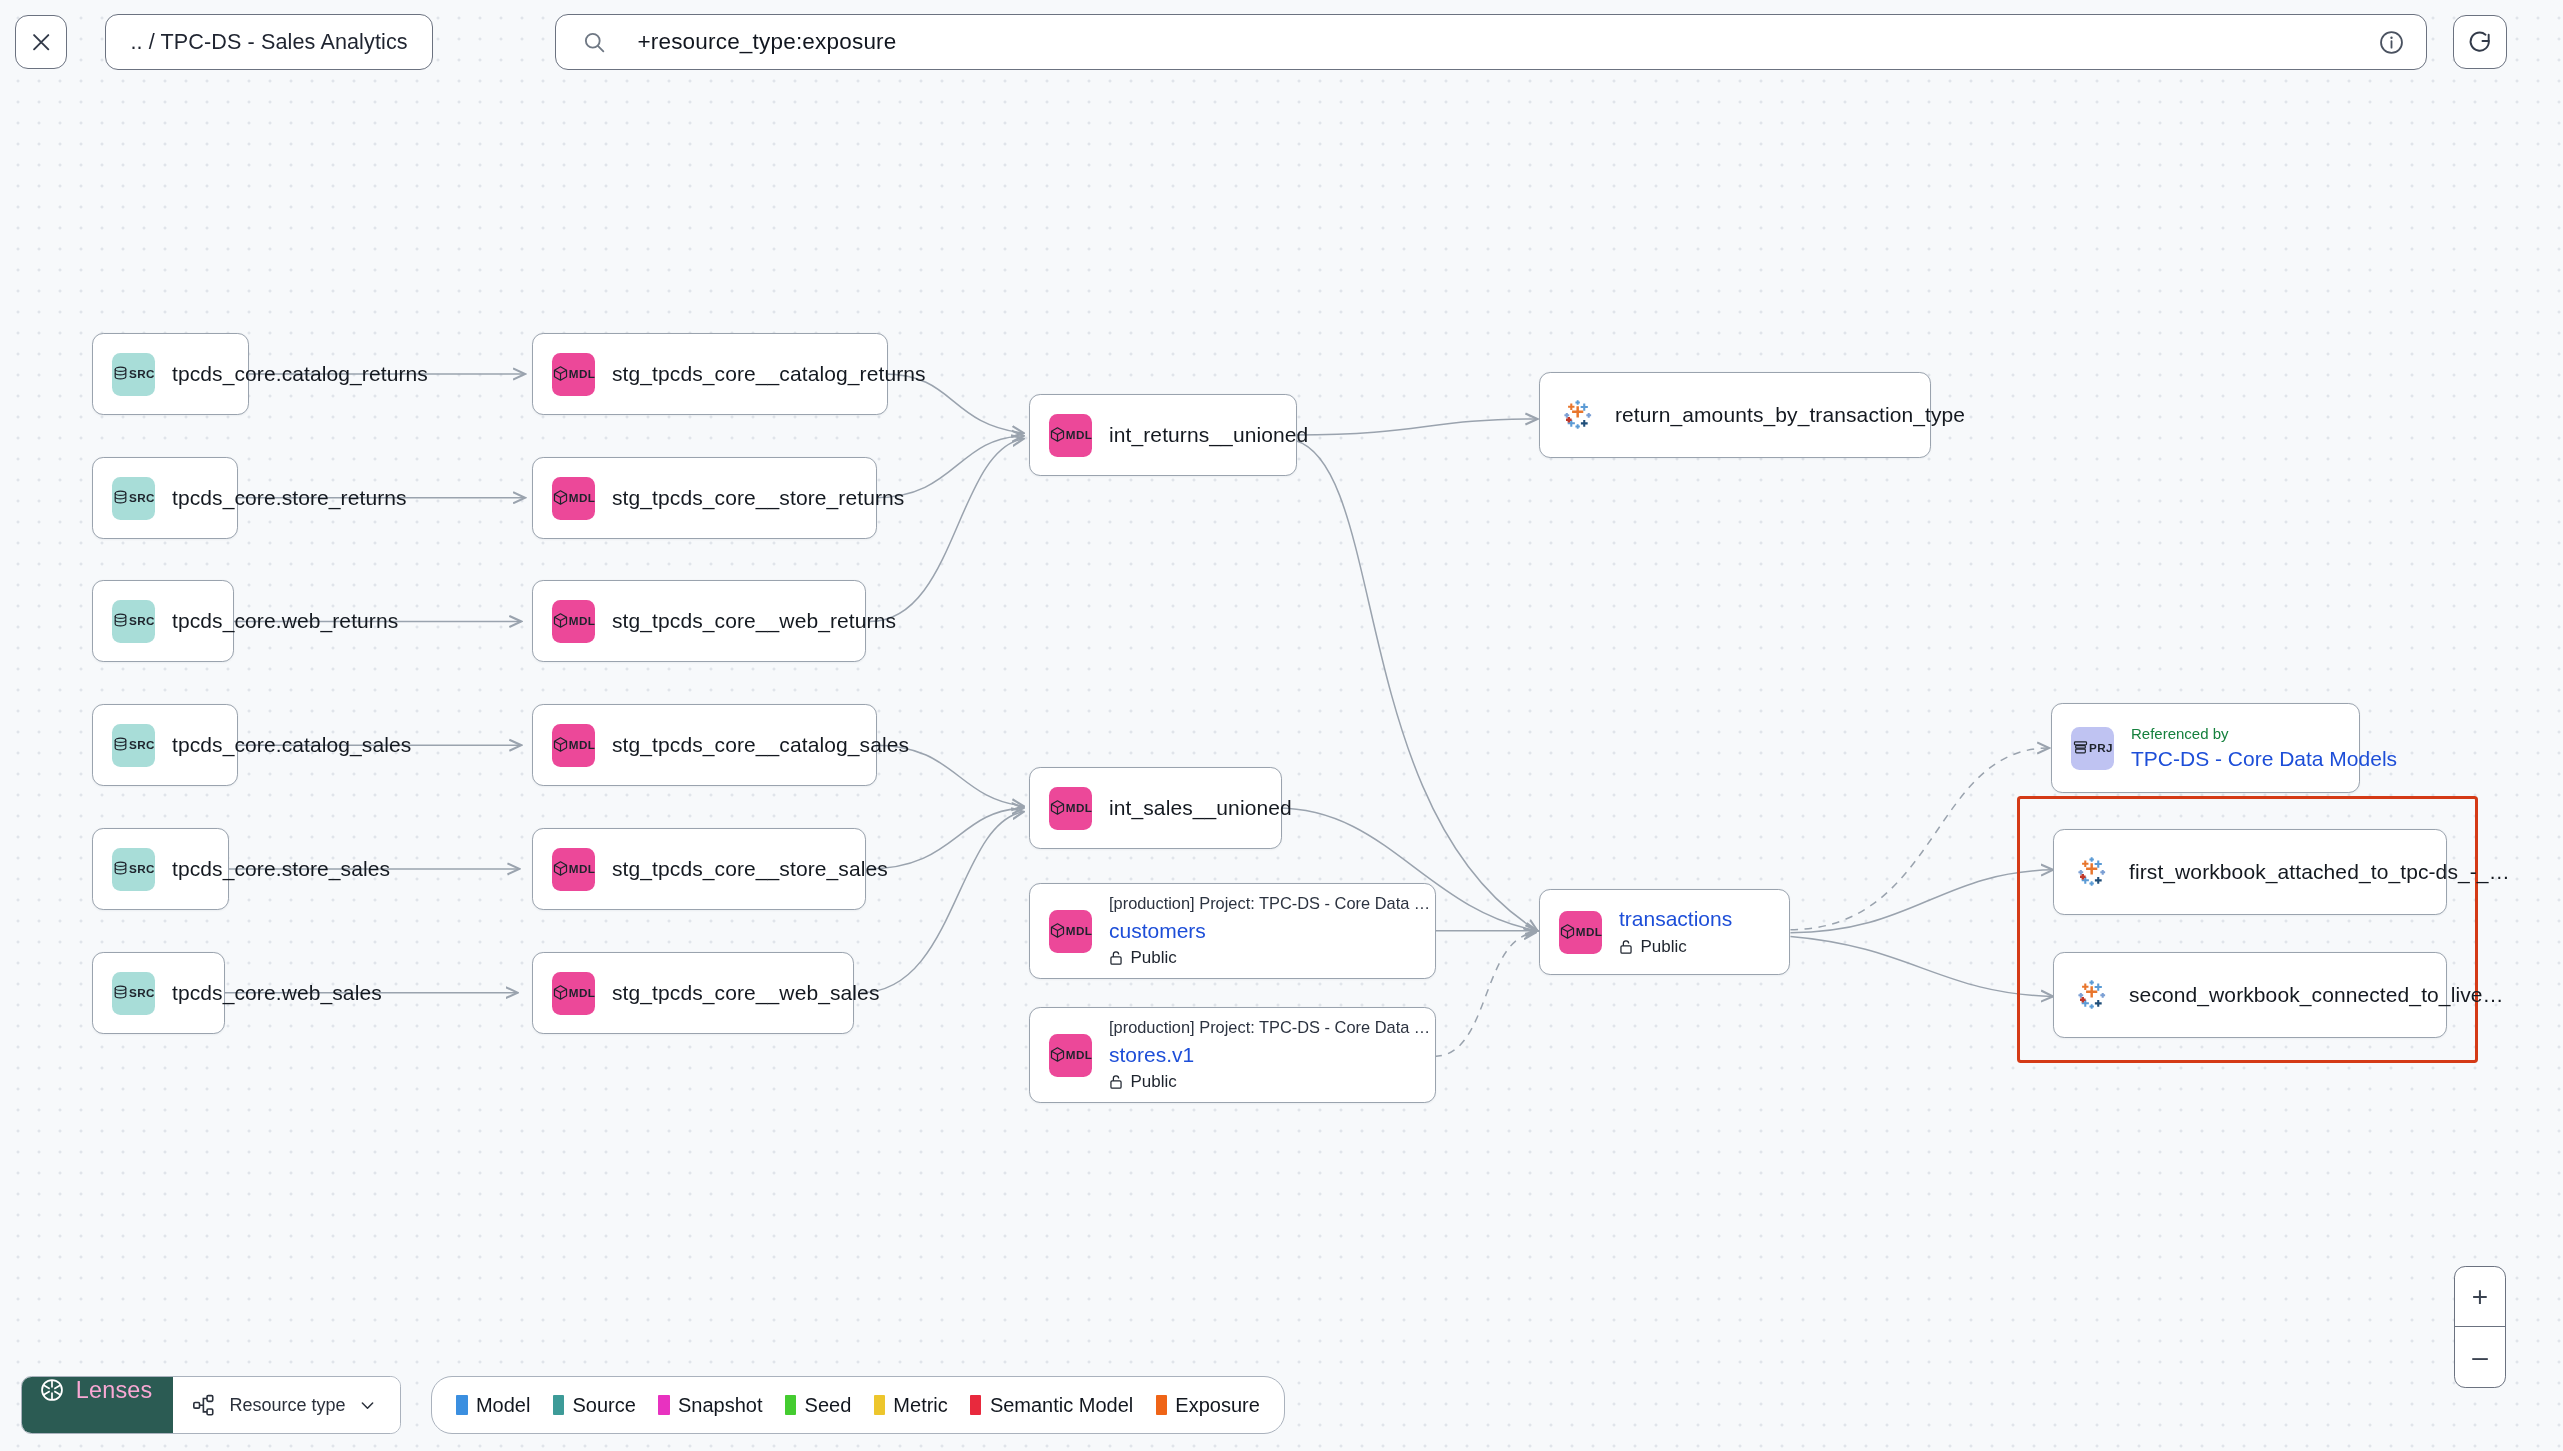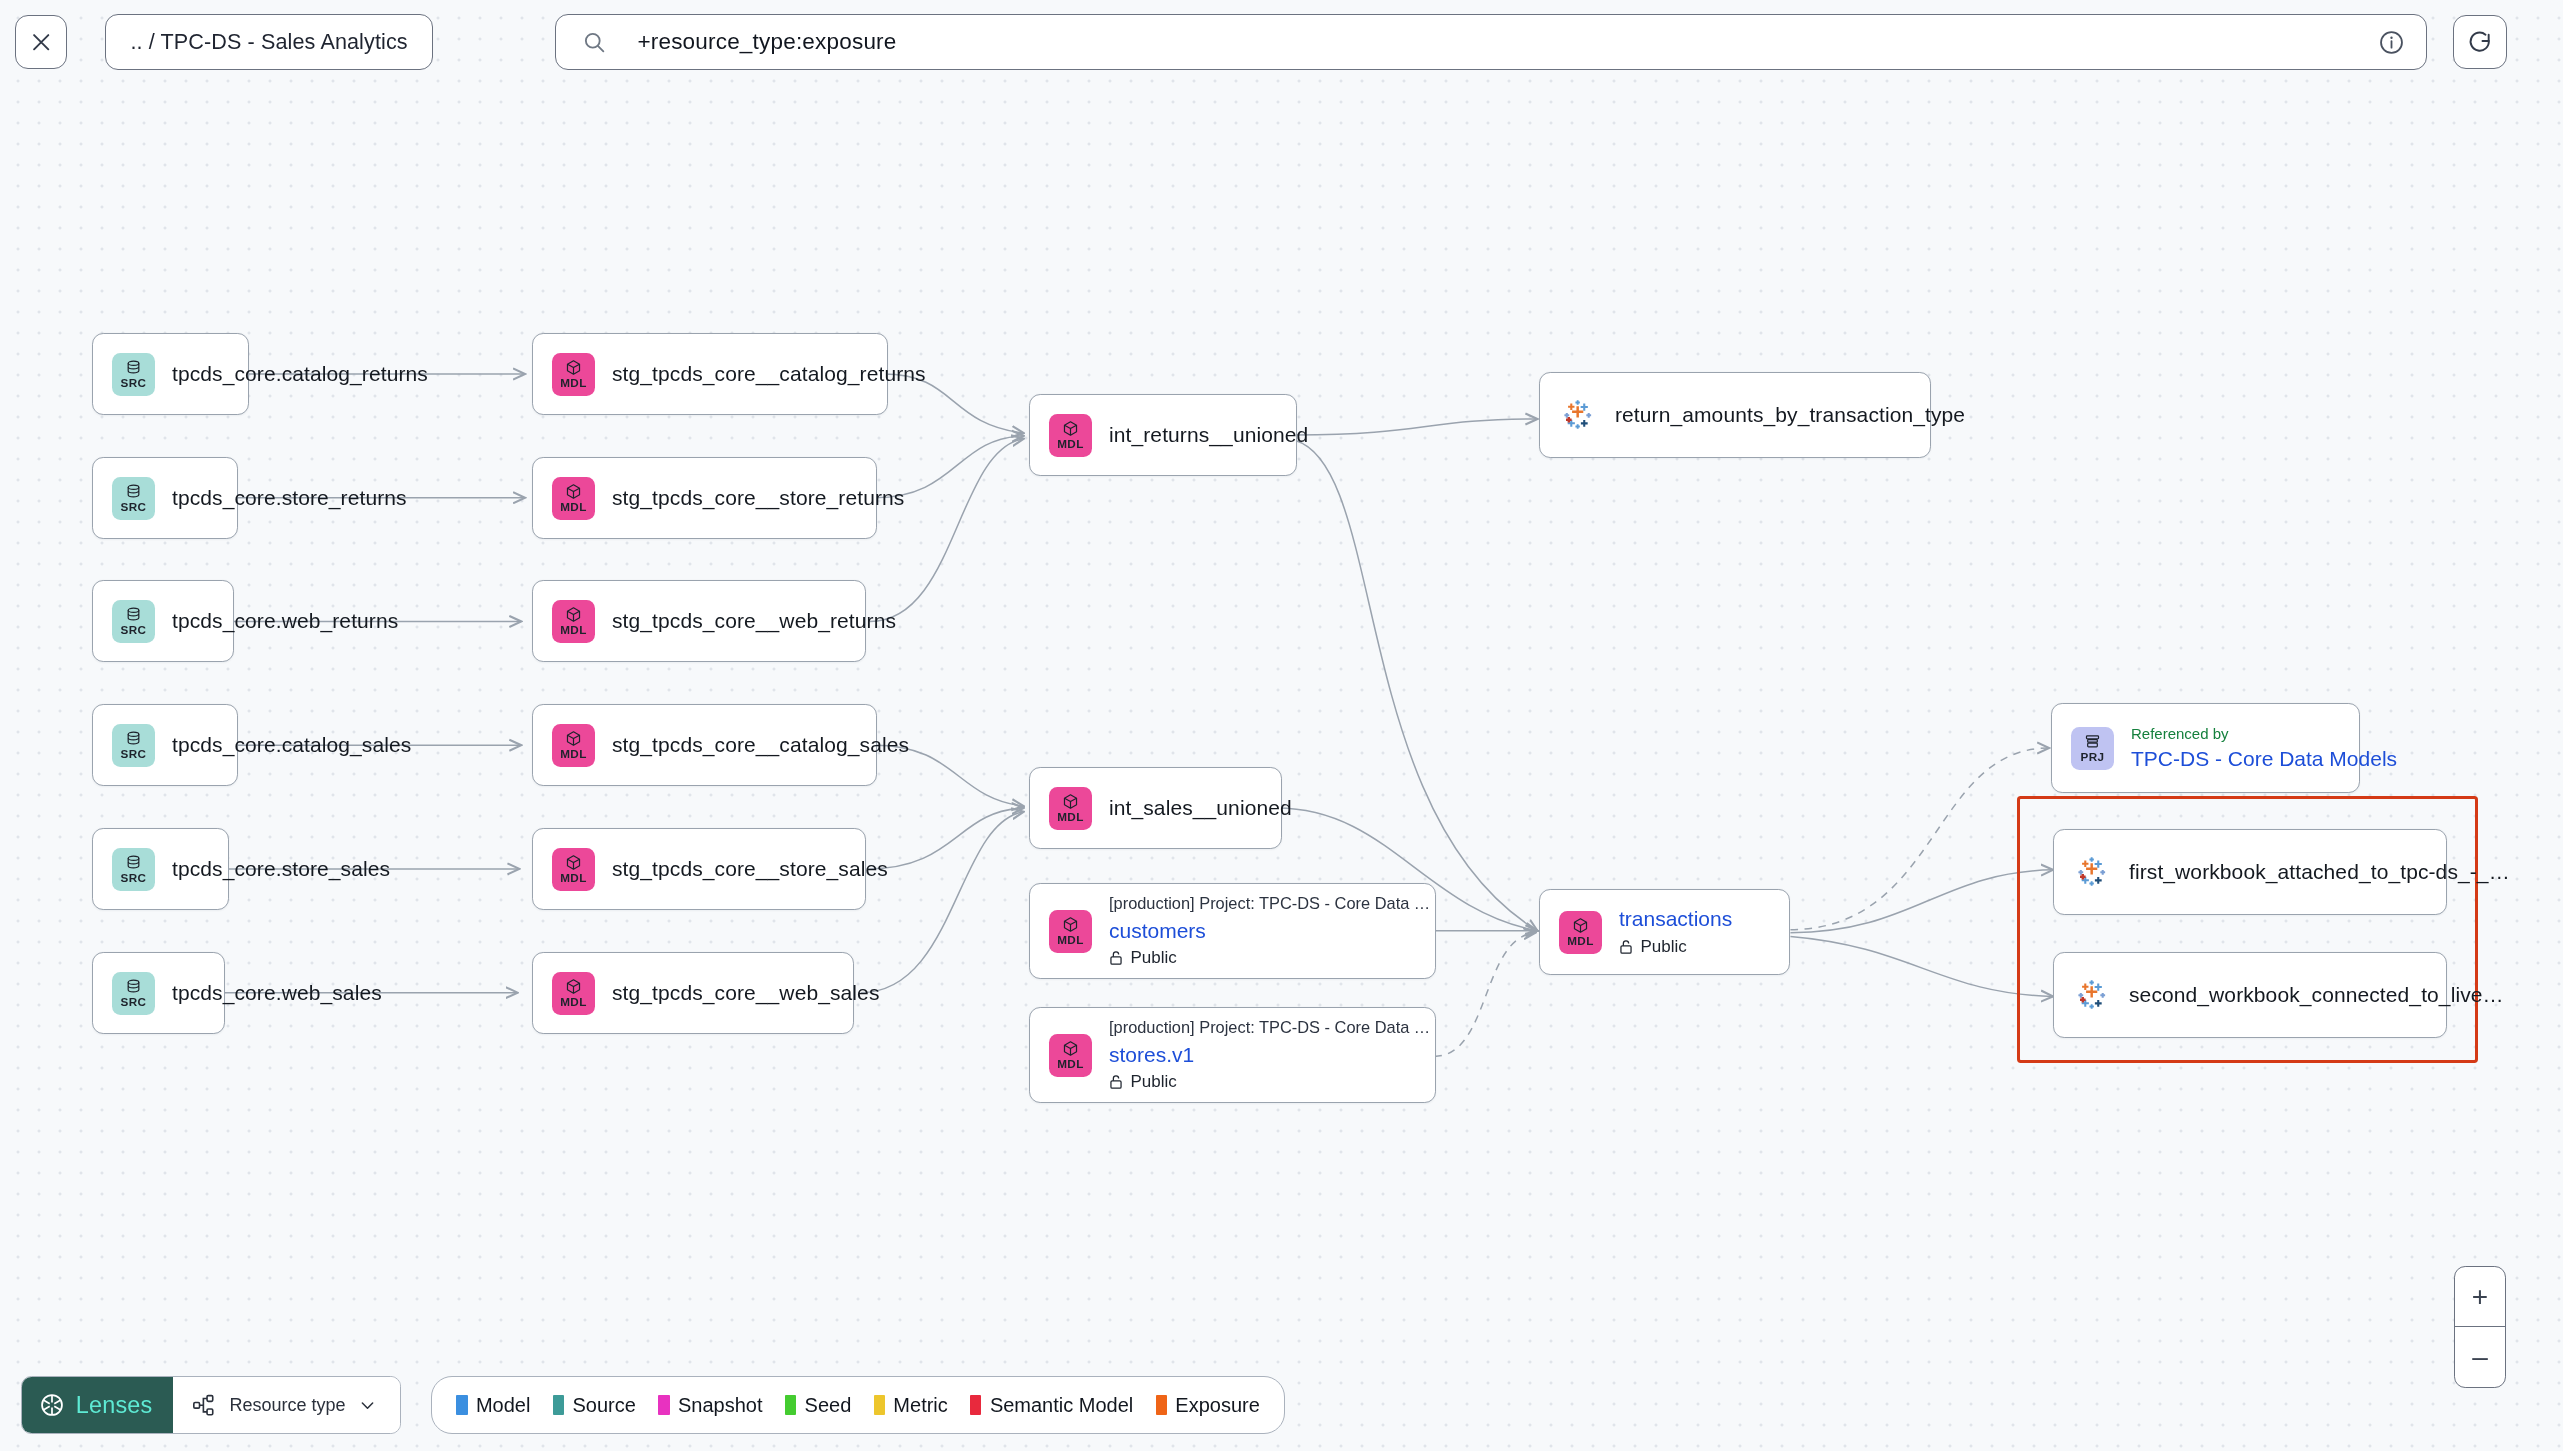--- a/index.html
+++ b/index.html
@@ -57,21 +57,21 @@
   .node {
     position: absolute; background: #ffffff;
     border: 1.3px solid #9aa3ae; border-radius: 11.2px;
     display: flex; align-items: center;
     padding-left: 19px;
     box-shadow: 0 0.9px 1.9px rgba(20,30,50,.05);
     cursor: pointer;
   }
   .badge {
     flex: 0 0 auto; width: 43px; height: 43px; border-radius: 8.4px;
-    display: flex; flex-direction: column; align-items: center; justify-content: center;
+    display: flex; flex-direction: row; align-items: center; justify-content: center;
     margin-right: 17px;
   }
   .badge .glyph { line-height: 0; margin-bottom: 0.9px; }
   .badge .tag {
     font-size: 11.7px; font-weight: 600; color: #1e232c;
     letter-spacing: 0.4px; line-height: 1;
   }
   .badge.src { background: #a8ddd8; }
   .badge.mdl { background: #ec4899; }
   .badge.prj { background: #bfc3f2; }
@@ -106,21 +106,21 @@
   #zoom-controls .zbtn:first-child { border-bottom: 1.3px solid #6b7280; }
 
   
   #bottombar { position: absolute; left: 20.6px; bottom: 17px; display: flex; align-items: center; gap: 30px; z-index: 35; }
   #lenses-group {
     display: flex; align-items: stretch; height: 58px;
     border: 1.3px solid #aab2bd; border-radius: 10.3px; overflow: hidden;
     background: #fff;
   }
   #lenses-button {
-    background: #2b5b53; color: #5eead4; display: flex; align-items: center;
+    background: #2b5b53; color: #f9a8d4; display: flex; 
     gap: 11.2px; padding: 0 20.6px 0 17px; cursor: pointer;
   }
   #lenses-label { font-size: 23.4px; letter-spacing: 0.2px; }
   #resource-type-button {
     display: flex; align-items: center; gap: 13px; padding: 0 22.5px 0 19px;
     cursor: pointer; background: #fff;
   }
   #resource-type-label { font-size: 18px; color: #2b313c; }
   #legend {
     display: flex; align-items: center; height: 58px; gap: 22.5px;

